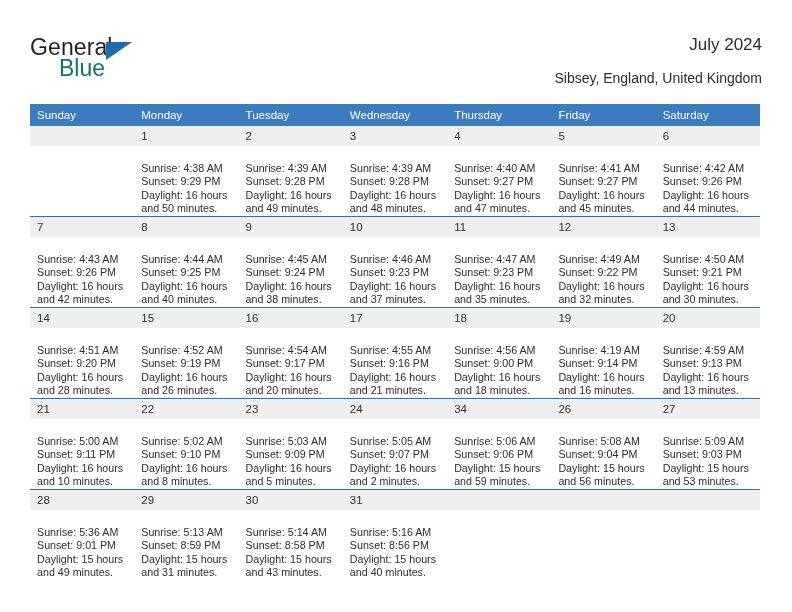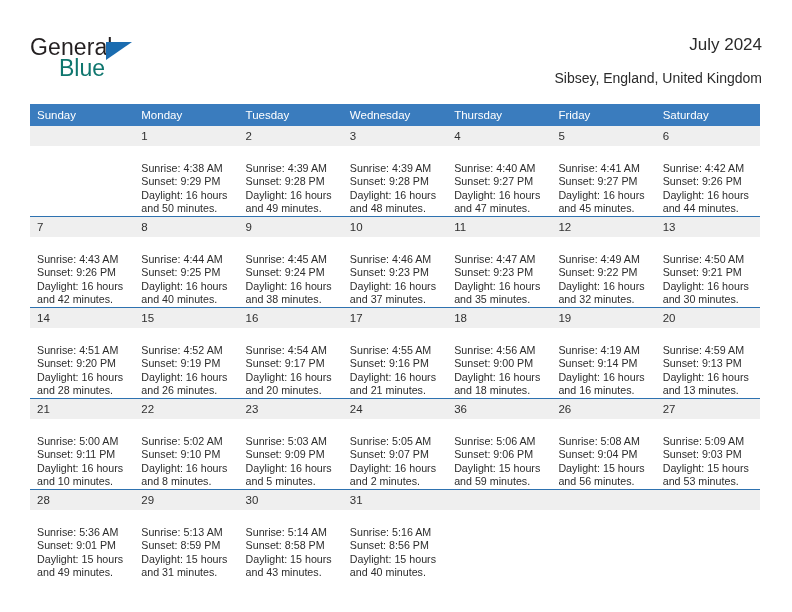--- a/index.html
+++ b/index.html
@@ -454,21 +454,21 @@
               <div class="details">
                 <div>Sunrise: 5:05 AM</div>
                 <div>Sunset: 9:07 PM</div>
                 <div>Daylight: 16 hours</div>
                 <div>and 2 minutes.</div>
               </div>
             </div>
           </td>
           <td>
             <div class="cell-inner">
-              <div class="daynum">36</div>
+              <div class="daynum">34</div>
               <div class="details">
                 <div>Sunrise: 5:06 AM</div>
                 <div>Sunset: 9:06 PM</div>
                 <div>Daylight: 15 hours</div>
                 <div>and 59 minutes.</div>
               </div>
             </div>
           </td>
           <td>
             <div class="cell-inner">

